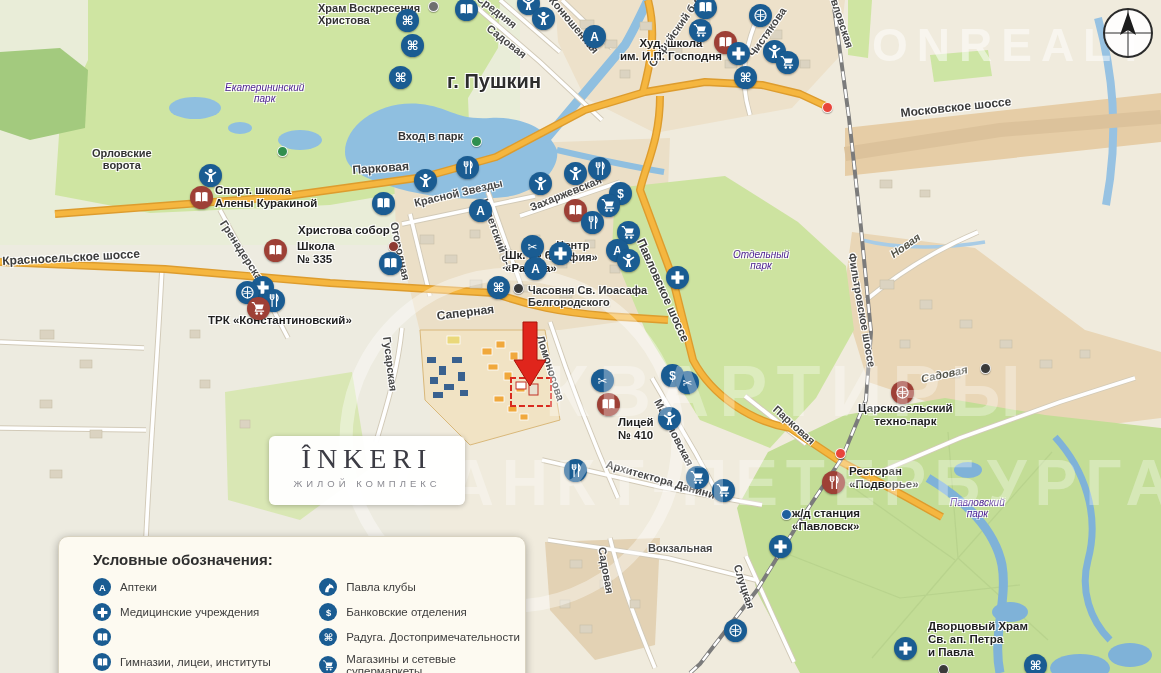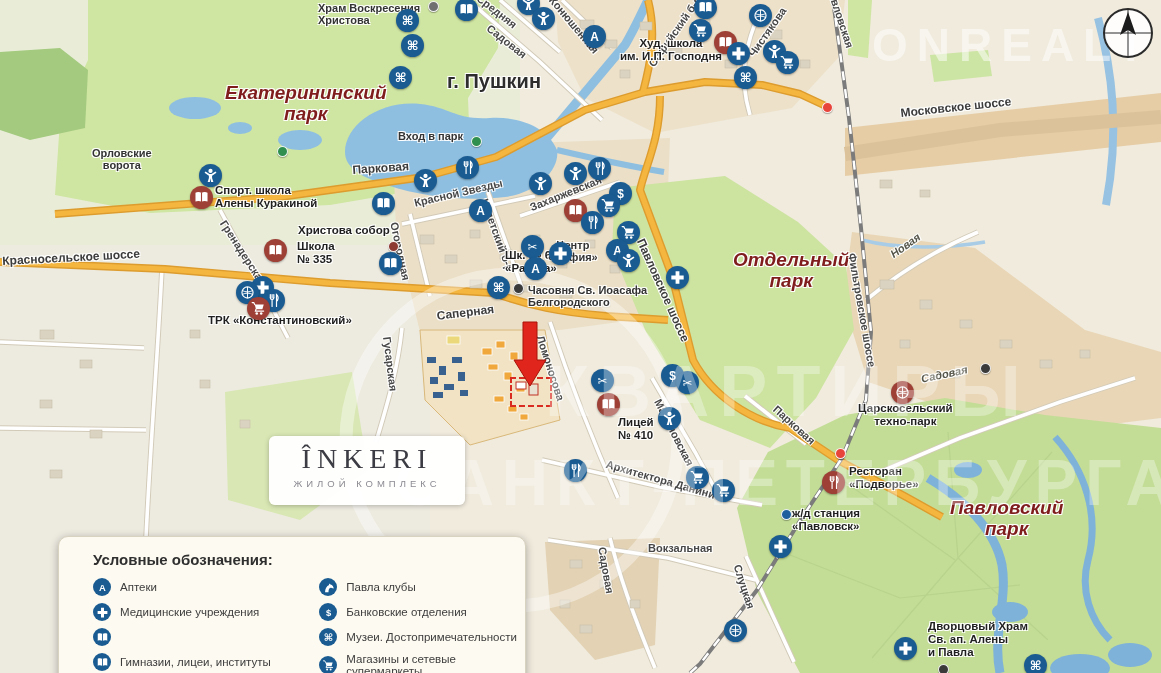--- a/index.html
+++ b/index.html
@@ -7,21 +7,21 @@
     font-family:"Liberation Sans",sans-serif;}
   #terrain{position:absolute;left:0;top:0;z-index:1;}
   #overlay{position:absolute;left:0;top:0;width:1161px;height:673px;z-index:10;}
   .lbl{position:absolute;transform-origin:0 0;white-space:pre-line;line-height:1.12;
     text-shadow:1px 1px 0 rgba(255,255,255,.92),-1px -1px 0 rgba(255,255,255,.92),
     1px -1px 0 rgba(255,255,255,.92),-1px 1px 0 rgba(255,255,255,.92);}
   .c-st{font-weight:600;font-size:11px;color:#474747}
   .c-stb{font-weight:700;font-size:12px;color:#3c3c3c}
   .c-sti{font-style:italic;font-weight:600;font-size:11px;color:#55554a}
   .c-city{font-weight:700;font-size:20px;color:#2d2d2d}
-  .c-park{font-style:italic;font-weight:700;font-size:19px;color:#7f1d1d;text-align:center}
+  .c-park{font-style:italic;font-weight:400;font-size:10px;color:#4c1d95;text-align:center}
   .c-poi{font-weight:700;font-size:11.5px;color:#1f1f1f}
   .c-poip{font-weight:600;font-size:11px;color:#333}
   .c-poii{font-style:italic;font-weight:700;font-size:12.5px;color:#2b2b2b}
   .poi{position:absolute;width:23px;height:23px;border-radius:50%;z-index:12;
     display:flex;align-items:center;justify-content:center;box-shadow:0 1px 2px rgba(0,0,0,.35);}
   .poi svg{width:19px;height:19px;display:block}
   .dot{position:absolute;width:11px;height:11px;border-radius:50%;z-index:11;
     border:1.5px solid rgba(255,255,255,.9);box-shadow:0 1px 1px rgba(0,0,0,.3);box-sizing:border-box;}
   #arrow{position:absolute;left:0;top:0;z-index:40;}
   #target-rect{position:absolute;left:510px;top:377px;width:38px;height:26px;z-index:39;
@@ -340,21 +340,21 @@
       <div class="lbl c-poi" style="left: 849px; top: 465px;">Ресторан
 «Подворье»</div>
       <div class="lbl c-poi" style="left: 792px; top: 507px;">ж/д станция
 «Павловск»</div>
       <div class="lbl c-st" style="left: 648px; top: 542px;">Вокзальная</div>
       <div class="lbl c-st" style="left: 608px; top: 546px; transform: rotate(80deg);">Садовая</div>
       <div class="lbl c-st" style="left: 743px; top: 563px; transform: rotate(72deg);">Слуцкая</div>
       <div class="lbl c-park" style="left: 950px; top: 497px; text-align: center;">Павловский
 парк</div>
       <div class="lbl c-poi" style="left: 928px; top: 620px;">Дворцовый Храм
-Св. ап. Алены
+Св. ап. Петра
 и Павла</div>
       <div class="poi" style="background: rgb(26, 92, 146); color: rgb(26, 92, 146); left: 396px; top: 9px;">
         <svg viewBox="0 0 24 24">
           <use href="#sym-museum"></use>
         </svg>
       </div>
       <div class="poi" style="background: rgb(26, 92, 146); color: rgb(26, 92, 146); left: 401px; top: 34px;">
         <svg viewBox="0 0 24 24">
           <use href="#sym-museum"></use>
         </svg>
@@ -707,21 +707,21 @@
               </svg>
             </span>
             <span>Банковские отделения</span>
           </div>
           <div class="lrow">
             <span class="ic" style="background: rgb(26, 92, 146); color: rgb(26, 92, 146);">
               <svg viewBox="0 0 24 24">
                 <use href="#sym-museum"></use>
               </svg>
             </span>
-            <span>Музеи. Достопримечательности</span>
+            <span>Радуга. Достопримечательности</span>
           </div>
           <div class="lrow">
             <span class="ic" style="background: rgb(26, 92, 146); color: rgb(26, 92, 146);">
               <svg viewBox="0 0 24 24">
                 <use href="#sym-shop"></use>
               </svg>
             </span>
             <span>Магазины и сетевые супермаркеты</span>
           </div>
         </div>

